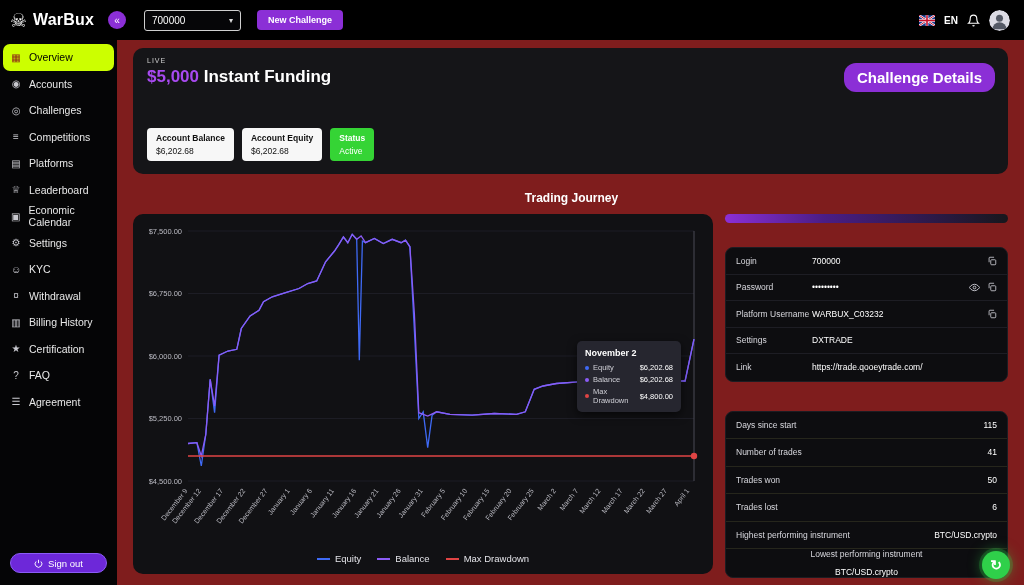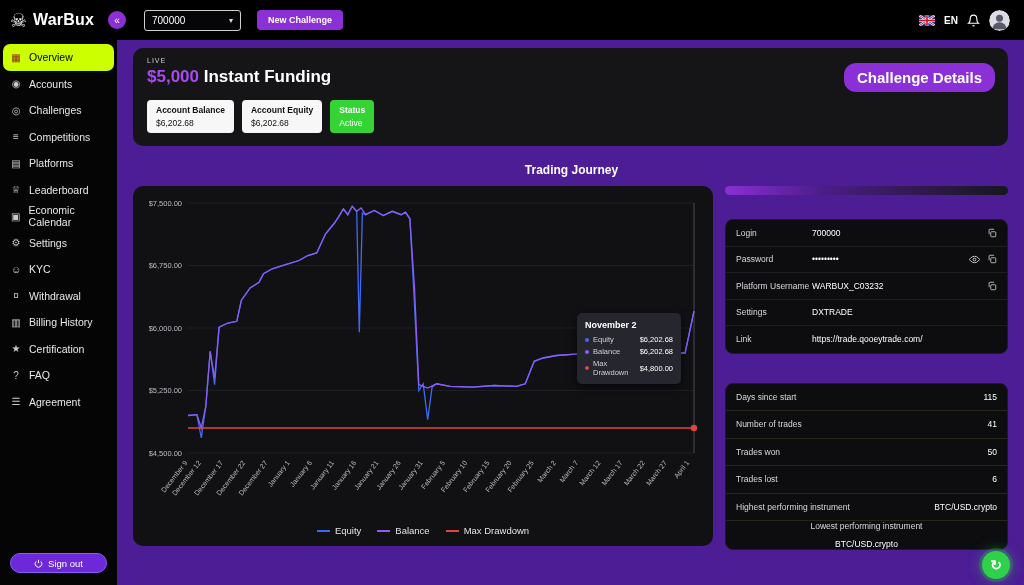--- a/index.html
+++ b/index.html
@@ -34,30 +34,30 @@
   .side-item.active { background:#ccff00; color:#000; border-radius:7px; margin:0 3px;
     padding-left:7px; }
   .side-item.active .si-icon { color:#8b1a1a; }
   .signout-btn { position:absolute; bottom:12px; left:10px; width:97px; height:20px;
     border-radius:11px; background:#6d28d9; border:1px solid #8b5cf6; color:#fff;
     font-size:9.5px; display:flex; align-items:center; justify-content:center; gap:5px;
     cursor:pointer; }
 
   
   .main { position:absolute; left:117px; top:40px; right:0; bottom:0; padding:8px 16px 0 16px;
-    background:#4c1d95; overflow:hidden; }
+    background:#7f1d1d; overflow:hidden; }
 
   .hero { position:relative; background:#151518; border-radius:10px; padding:9px 14px 13px; }
   .live { font-size:7px; letter-spacing:1px; color:#cfcfcf; }
   .hero-title { margin-top:3px; font-size:17px; font-weight:bold; }
   .amount { color:#a84af0; }
   .details-btn { position:absolute; right:13px; top:15px; background:#8b2fd6; border:none;
     border-radius:12px; color:#fff; font-size:15px; font-weight:bold; padding:6px 13px; cursor:pointer; }
   .chips { display:flex; gap:8px; margin-top:13px; }
-  .chip { border-radius:4px; padding:5px 9px; min-width:62px; }
+  .chip { border-radius:4px; padding:5px 9px; min-width:62px;margin-top:28px; }
   .chip.white { background:#f7f7f7; color:#111; }
   .chip.green { background:#35d435; color:#fff; min-width:36px; }
   .chip-label { font-size:8.5px; font-weight:bold; }
   .chip-value { font-size:8.5px; margin-top:3px; }
 
   .section-title { font-size:12px; font-weight:bold; margin:17px 0 9px 2px;text-align:center; }
   .columns { display:flex; gap:12px; align-items:flex-start; }
 
   
   .chart-card { position:relative; width:580px; height:360px; background:#111114;

